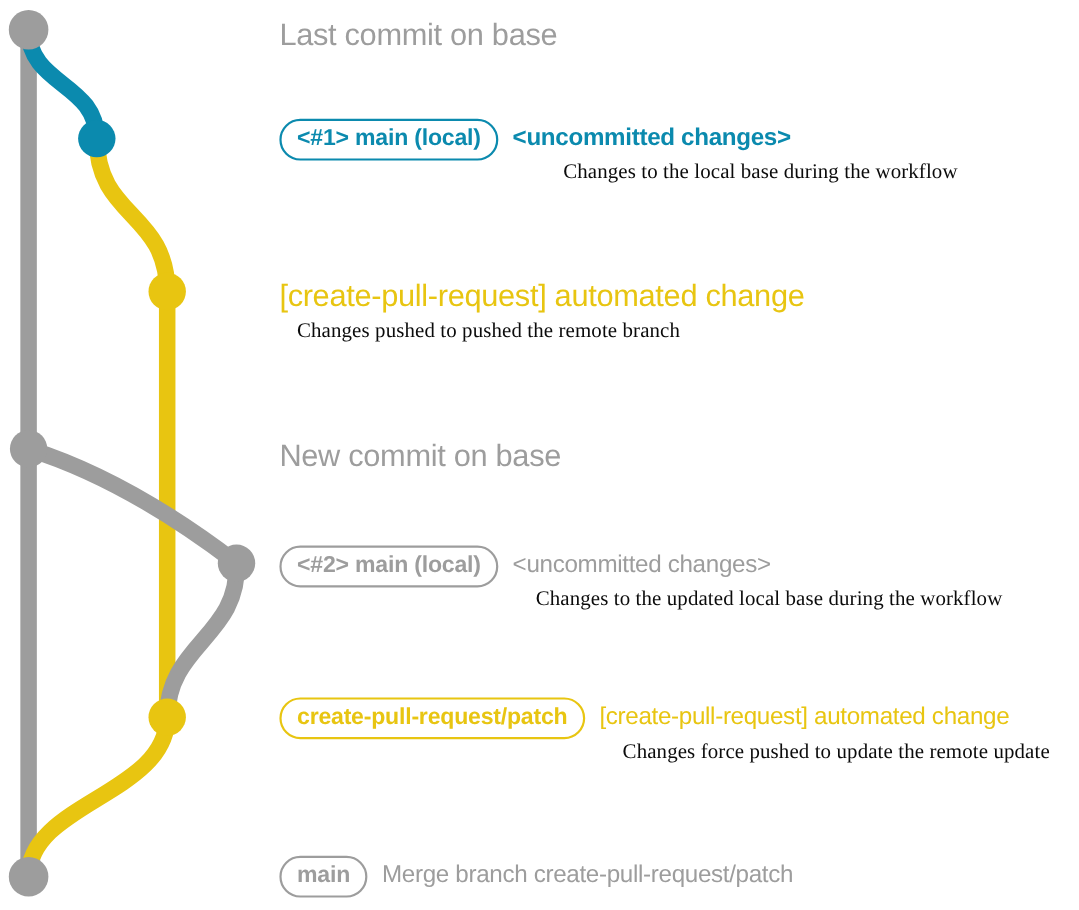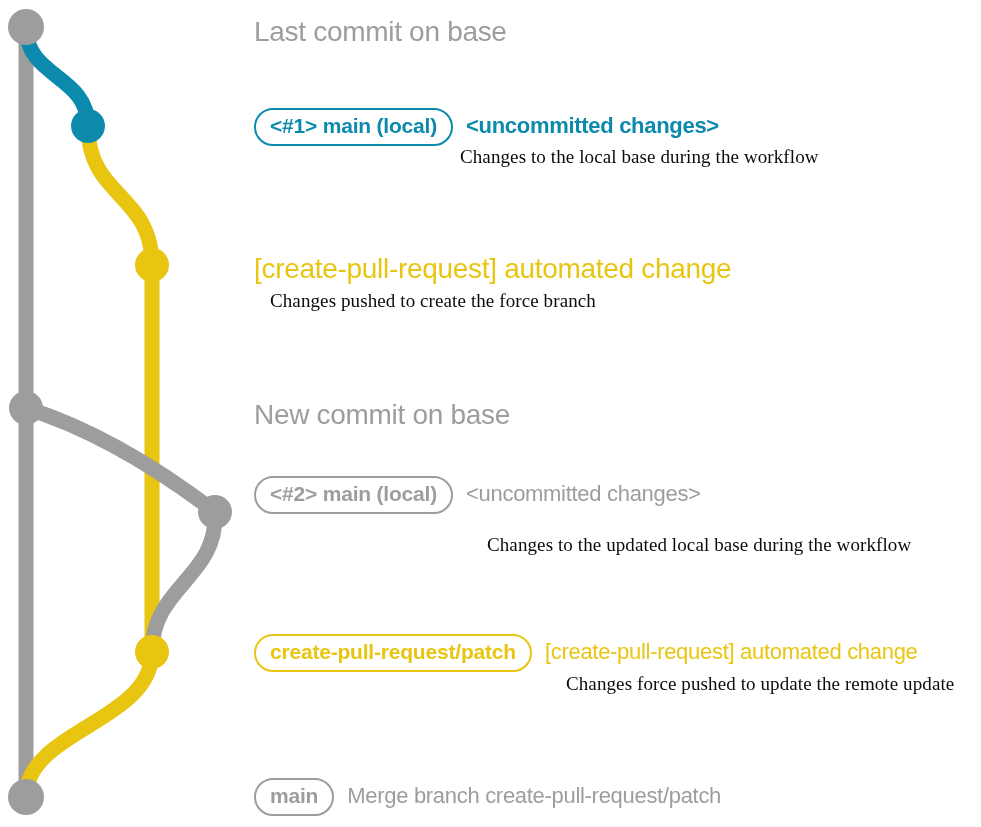--- a/index.html
+++ b/index.html
@@ -110,28 +110,28 @@
   <circle cx="26" cy="797" r="18" fill="#9d9d9d"></circle>
 </svg>
 
 <div class="heading gray" style="left:254px; top:16px;">Last commit on base</div>
 
 <div class="row" style="left:254px; top:108px;">
   <span class="badge teal">&lt;#1&gt; main (local)</span>
   <span class="gap-after-badge"></span>
   <span class="subject teal bold">&lt;uncommitted changes&gt;</span>
 </div>
-<div class="desc" style="left:460px; top:146px;">Changes to the local base during the workflow</div>
+<div class="desc" style="left:512px; top:146px;">Changes to the local base during the workflow</div>
 
 <div class="heading yellow" style="left:254px; top:253px;">[create-pull-request] automated change</div>
-<div class="desc" style="left:270px; top:290px;">Changes pushed to create the force branch</div>
+<div class="desc" style="left:270px; top:290px;">Changes pushed to pushed the remote branch</div>
 
 <div class="heading gray" style="left:254px; top:399px;">New commit on base</div>
 
-<div class="row" style="left:254px; top:476px;">
+<div class="row" style="left:254px; top:496px;">
   <span class="badge gray">&lt;#2&gt; main (local)</span>
   <span class="gap-after-badge"></span>
   <span class="subject gray">&lt;uncommitted changes&gt;</span>
 </div>
 <div class="desc" style="left:487px; top:534px;">Changes to the updated local base during the workflow</div>
 
 <div class="row" style="left:254px; top:634px;">
   <span class="badge yellow">create-pull-request/patch</span>
   <span class="gap-after-badge"></span>
   <span class="subject yellow">[create-pull-request] automated change</span>

